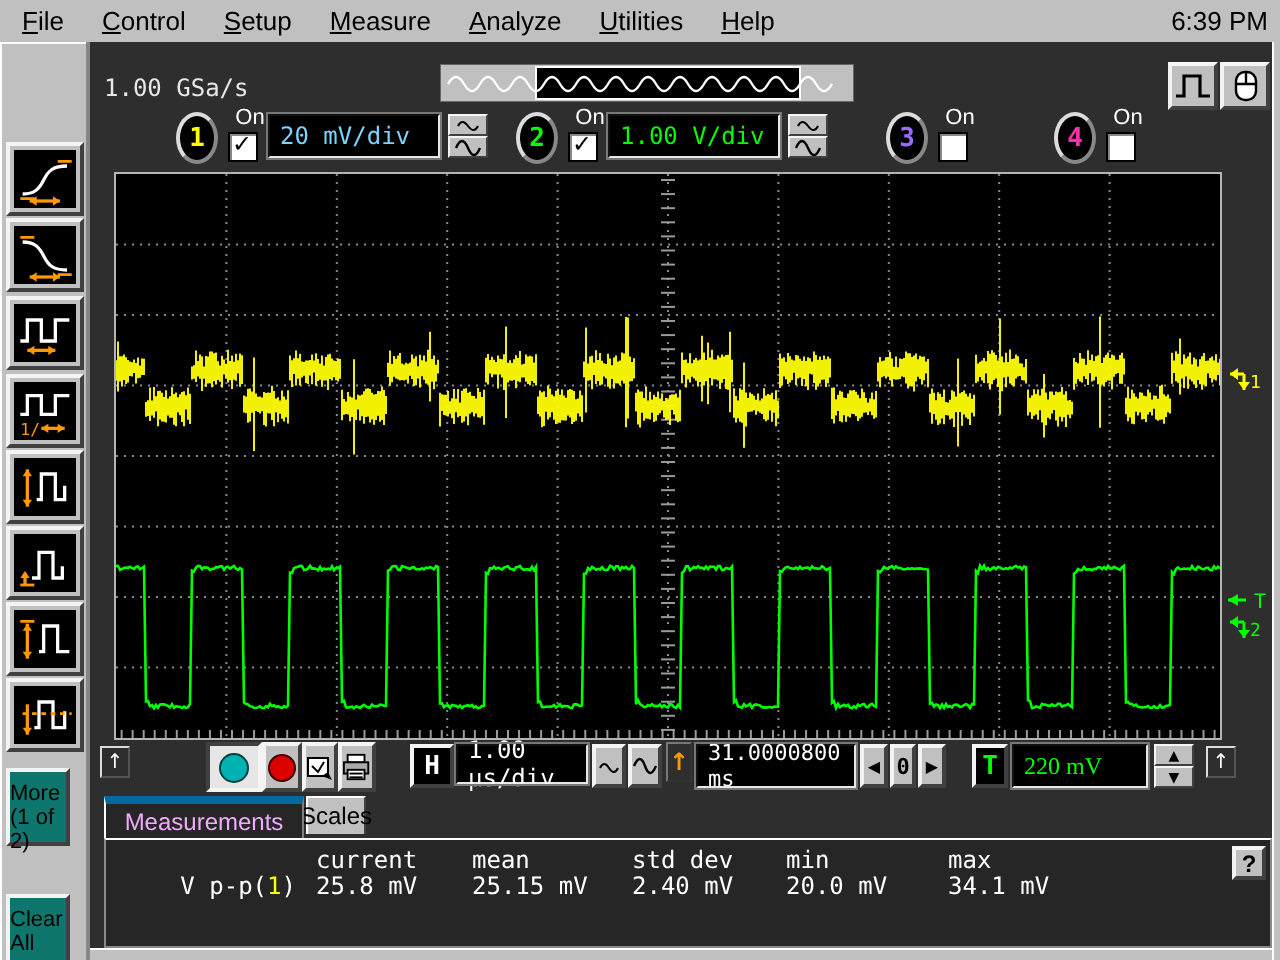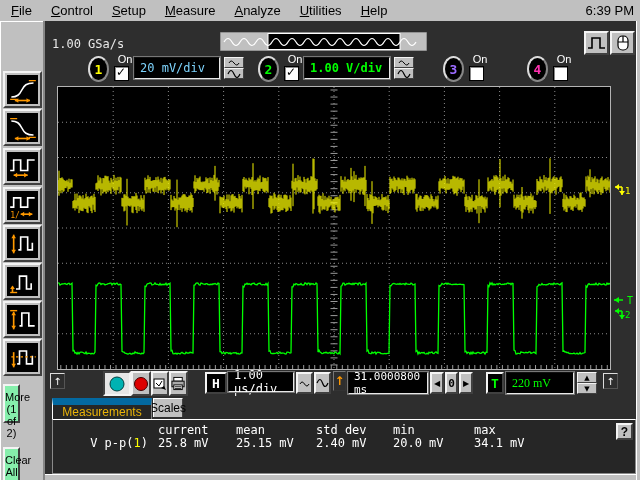--- a/index.html
+++ b/index.html
@@ -12,22 +12,22 @@
   .menu-item span{display:inline-block;}
   .menu-item span::first-letter{text-decoration:underline;}
   #clock{margin-left:auto;margin-right:6px;font-size:13px;}
   
   #left-toolbar{position:absolute;left:0;top:21px;width:45px;height:459px;background:#c0c0c0;
                 border-right:1px solid #404040;box-shadow:inset -2px 0 0 #868686, inset 1px 1px 0 #fff;}
   .tool-btn{position:absolute;left:3px;width:39px;background:#c0c0c0;padding:2px;
             border-top:2px solid #f4f4f4;border-left:2px solid #f4f4f4;
             border-right:2px solid #404040;border-bottom:2px solid #404040;box-sizing:border-box;}
   .tool-face{width:100%;height:100%;background:#000;display:flex;align-items:center;justify-content:center;}
-  .txt-btn{position:absolute;left:3px;width:17px;background:#86efac;font-size:11px;line-height:12px;
-           text-align:center;color:#000;box-sizing:border-box;padding-top:5px;
+  .txt-btn{position:absolute;left:3px;width:32px;background:#0f766e;font-size:11px;line-height:12px;
+           text-align:left;color:#000;box-sizing:border-box;padding-top:5px;
            border-top:2px solid #f4f4f4;border-left:2px solid #f4f4f4;
            border-right:2px solid #404040;border-bottom:2px solid #404040;}
   
   #main-panel{position:absolute;left:45px;top:21px;width:595px;height:459px;background:#2e2e2e;}
   .mono{font-family:"DejaVu Sans Mono",monospace;}
   #sample-rate{position:absolute;left:52px;top:37px;color:#e8e8e8;font-size:12px;}
   
   .b3d{position:absolute;background:#c0c0c0;box-sizing:border-box;
        border-top:2px solid #f4f4f4;border-left:2px solid #f4f4f4;
        border-right:2px solid #404040;border-bottom:2px solid #404040;
@@ -52,21 +52,21 @@
        border-top:1px solid #f4f4f4;border-left:1px solid #f4f4f4;
        border-right:1px solid #404040;border-bottom:1px solid #404040;
        display:flex;align-items:center;justify-content:center;}
   #scope{position:absolute;left:57px;top:86px;width:552px;height:282px;background:#000;
          border:1px solid #b4b4b4;box-sizing:content-box;}
   #markers{position:absolute;left:611px;top:86px;width:28px;height:282px;overflow:visible;}
   .glyph{font-family:"DejaVu Sans",sans-serif;}
   
   .tab{position:absolute;top:398px;height:21px;box-sizing:border-box;font-size:12px;
        display:flex;align-items:center;justify-content:center;}
-  .tab-active{background:#262626;color:#eab308;border-top:7px solid #0369a1;border-left:1px solid #fff;
+  .tab-active{background:#262626;color:#f0abfc;border-top:4px solid #0369a1;border-left:1px solid #fff;
        border-right:1px solid #808080;z-index:3;}
   .tab-idle{background:#c0c0c0;color:#000;border-top:1px solid #fff;border-left:1px solid #fff;
        border-right:1px solid #404040;height:19px;}
   #meas-panel{position:absolute;left:52px;top:419px;width:584px;height:55px;background:#262626;
        border:1px solid #8a8a8a;border-top:1px solid #fff;box-sizing:border-box;color:#fff;
        font-family:"DejaVu Sans Mono",monospace;font-size:12px;}
   .meas-grid{display:grid;grid-template-columns:105px 78px 80px 77px 81px 1fr;line-height:13px;padding-top:4px;}
   .meas-grid .lbl{text-align:right;padding-right:10px;white-space:nowrap;}
   #help-btn{left:616px;top:423px;width:17px;height:17px;font-weight:bold;font-size:12px;z-index:4;}
   .strip{position:absolute;background:#c0c0c0;}
@@ -229,21 +229,21 @@
   <div class="chbadge" style="left:258px;top:56px;">
     <span style="color: rgb(0, 255, 0);">2</span>
   </div>
   <div class="on-group" style="left:284px;top:54px;">
     <span class="on-label">On</span>
     <div class="cb">
         <span class="chk">✓</span>
       </div>
   </div>
   <div class="lcd" style="left:304px;top:57px;width:86px;height:22px;">
-    <span style="color: rgb(0, 255, 0); font-weight: bold;">1.00 V/div</span>
+    <span style="color: rgb(0, 255, 0);">1.00 V/div</span>
   </div>
   <div class="spin-col" style="left:394px;top:57px;">
     <div class="b3dv">
         <svg width="12" height="7" viewBox="0 0 12 7">
           <path d="M1,4 q2,-4 5,0 t5,0" stroke="#000" fill="none"></path>
         </svg>
       </div>
     <div class="b3dv">
         <svg width="14" height="9" viewBox="0 0 14 9">
           <path d="M1,5 q3,-7 6,0 t6,0" stroke="#000" fill="none" stroke-width="1.2"></path>

